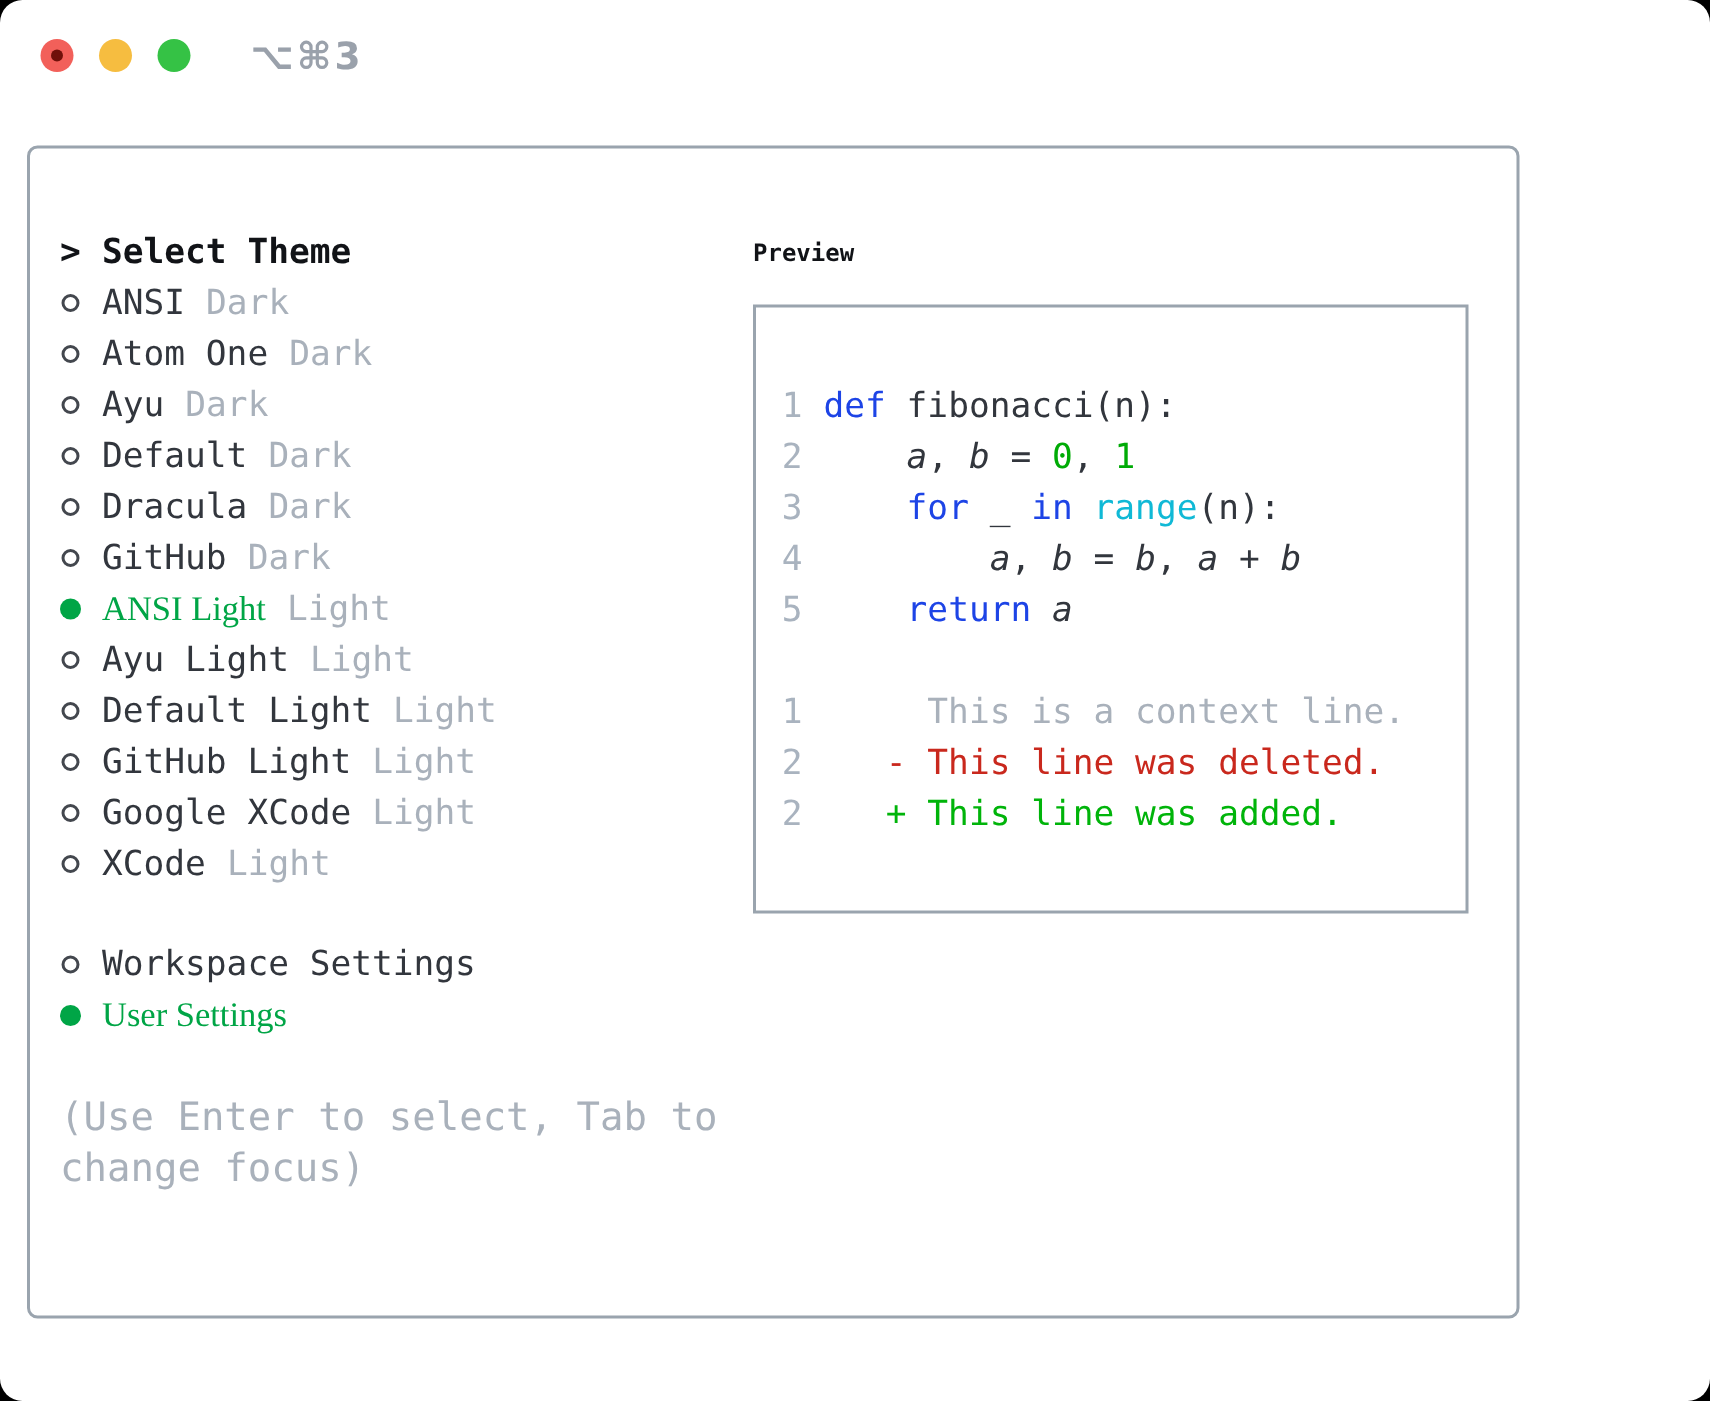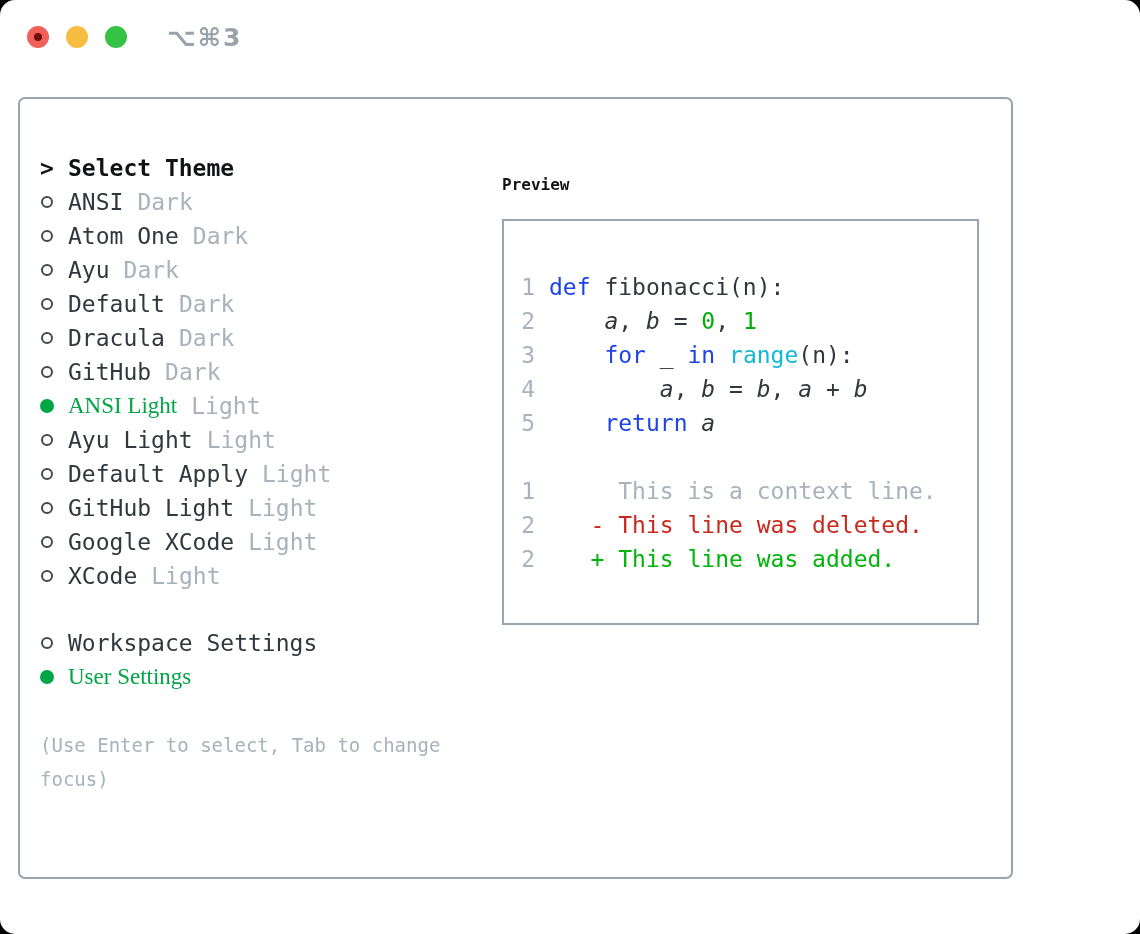--- a/index.html
+++ b/index.html
@@ -34,24 +34,24 @@
   .marker{width:14px;height:34px;display:flex;align-items:center;justify-content:center;margin-right:14px;flex:none;}
   .cursor{font-weight:700;color:var(--heading-black);}
   .heading{font-weight:700;color:var(--heading-black);}
   .subheading{color:var(--heading-black);}
   .ring{width:12px;height:12px;border:2px solid var(--ring-gray);border-radius:50%;}
   .dotfill{width:14px;height:14px;border-radius:50%;background:var(--accent-green);}
   .label{color:var(--text-dark);}
   .label.sel{color:var(--accent-green);font-family:Liberation Serif, serif;}
   .variant{color:var(--muted-gray);margin-left:14px;}
   .spacer33{height:33px;}
-  .hint{margin-top:34px;line-height:34px;font-size:19px;color:var(--muted-gray);width:450px;}
+  .hint{margin-top:34px;line-height:34px;font-size:26px;color:var(--muted-gray);width:450px;}
 
   
-  .right-col{position:absolute;left:482px;top:68px;}
+  .right-col{position:absolute;left:482px;top:52px;}
   .preview-box{margin-top:18px;width:477px;height:406px;border:2px solid var(--panel-border);
     padding:49px 0 0 17px;overflow:hidden;background:#fff;}
   .pline{display:flex;align-items:center;height:34px;font-size:23px;white-space:pre;}
   .lnum{display:inline-block;width:14px;margin-right:14px;text-align:right;color:var(--line-number-gray);flex:none;}
   .lcode{white-space:pre;color:var(--text-dark);}
   .tok-kw{color:var(--keyword-blue);}
   .tok-fn{color:var(--function-cyan);}
   .tok-num{color:var(--number-green);}
   .tok-var{font-style:italic;color:var(--text-dark);}
   .tok-pl{color:var(--text-dark);text-align:right;}
@@ -83,21 +83,21 @@
 
       <div id="theme-items">
           <div class="row"><span class="marker"><span class="ring"></span></span><span class="label">ANSI</span><span class="variant">Dark</span></div>
           <div class="row"><span class="marker"><span class="ring"></span></span><span class="label">Atom One</span><span class="variant">Dark</span></div>
           <div class="row"><span class="marker"><span class="ring"></span></span><span class="label">Ayu</span><span class="variant">Dark</span></div>
           <div class="row"><span class="marker"><span class="ring"></span></span><span class="label">Default</span><span class="variant">Dark</span></div>
           <div class="row"><span class="marker"><span class="ring"></span></span><span class="label">Dracula</span><span class="variant">Dark</span></div>
           <div class="row"><span class="marker"><span class="ring"></span></span><span class="label">GitHub</span><span class="variant">Dark</span></div>
           <div class="row"><span class="marker"><span class="dotfill"></span></span><span class="label sel">ANSI Light</span><span class="variant">Light</span></div>
           <div class="row"><span class="marker"><span class="ring"></span></span><span class="label">Ayu Light</span><span class="variant">Light</span></div>
-          <div class="row"><span class="marker"><span class="ring"></span></span><span class="label">Default Apply</span><span class="variant">Light</span></div>
+          <div class="row"><span class="marker"><span class="ring"></span></span><span class="label">Default Light</span><span class="variant">Light</span></div>
           <div class="row"><span class="marker"><span class="ring"></span></span><span class="label">GitHub Light</span><span class="variant">Light</span></div>
           <div class="row"><span class="marker"><span class="ring"></span></span><span class="label">Google XCode</span><span class="variant">Light</span></div>
           <div class="row"><span class="marker"><span class="ring"></span></span><span class="label">XCode</span><span class="variant">Light</span></div>
         </div>
 
       <div class="spacer33"></div>
 
 
       <div id="apply-items">
           <div class="row"><span class="marker"><span class="ring"></span></span><span class="label">Workspace Settings</span></div>

